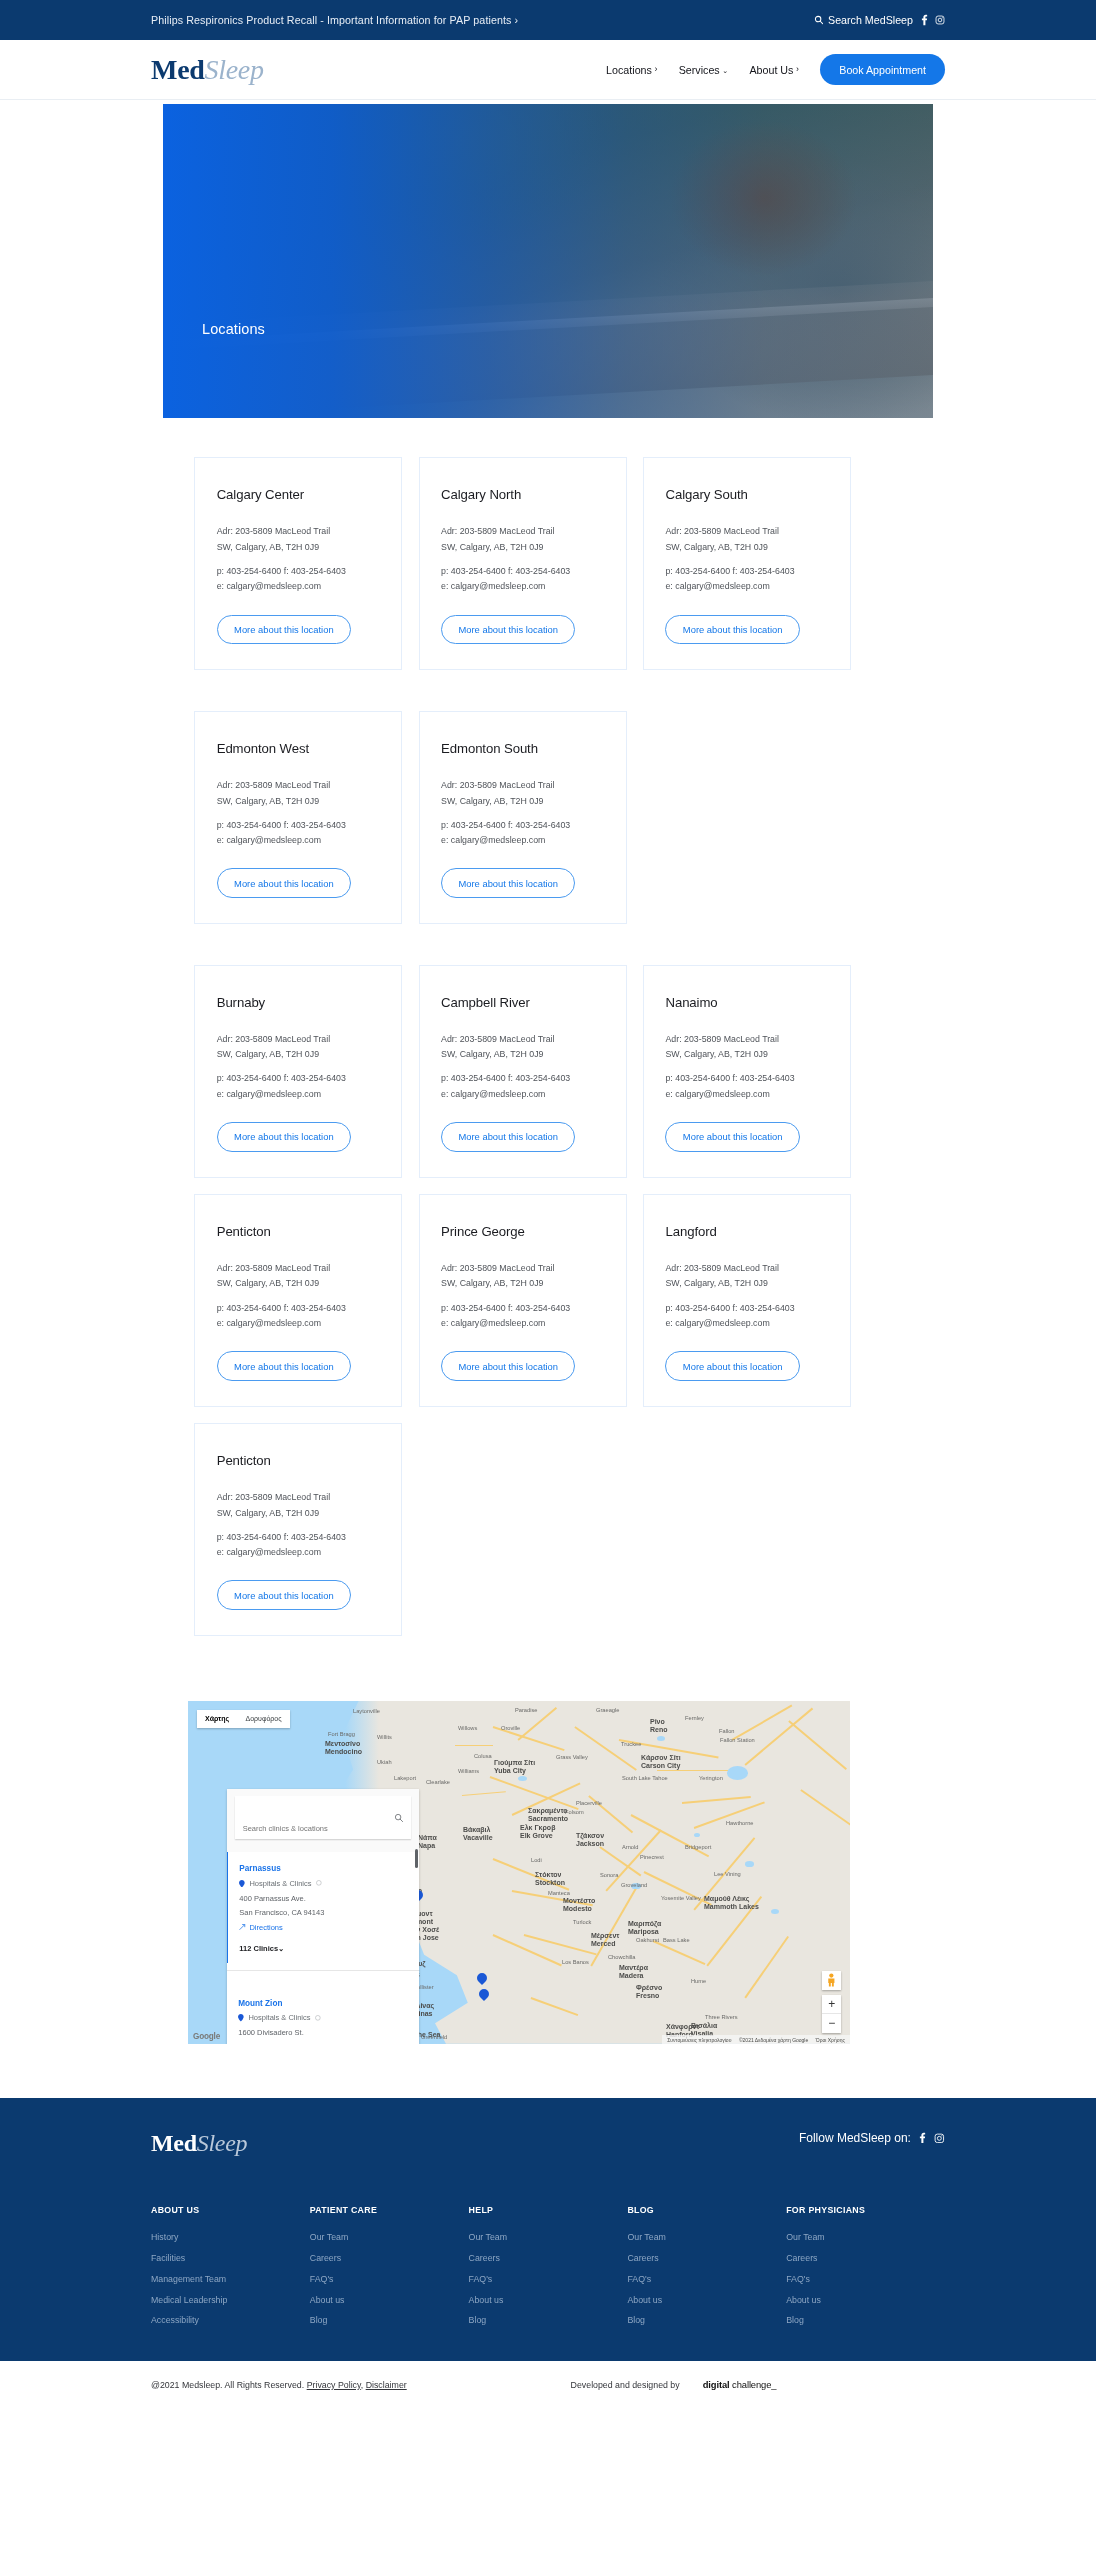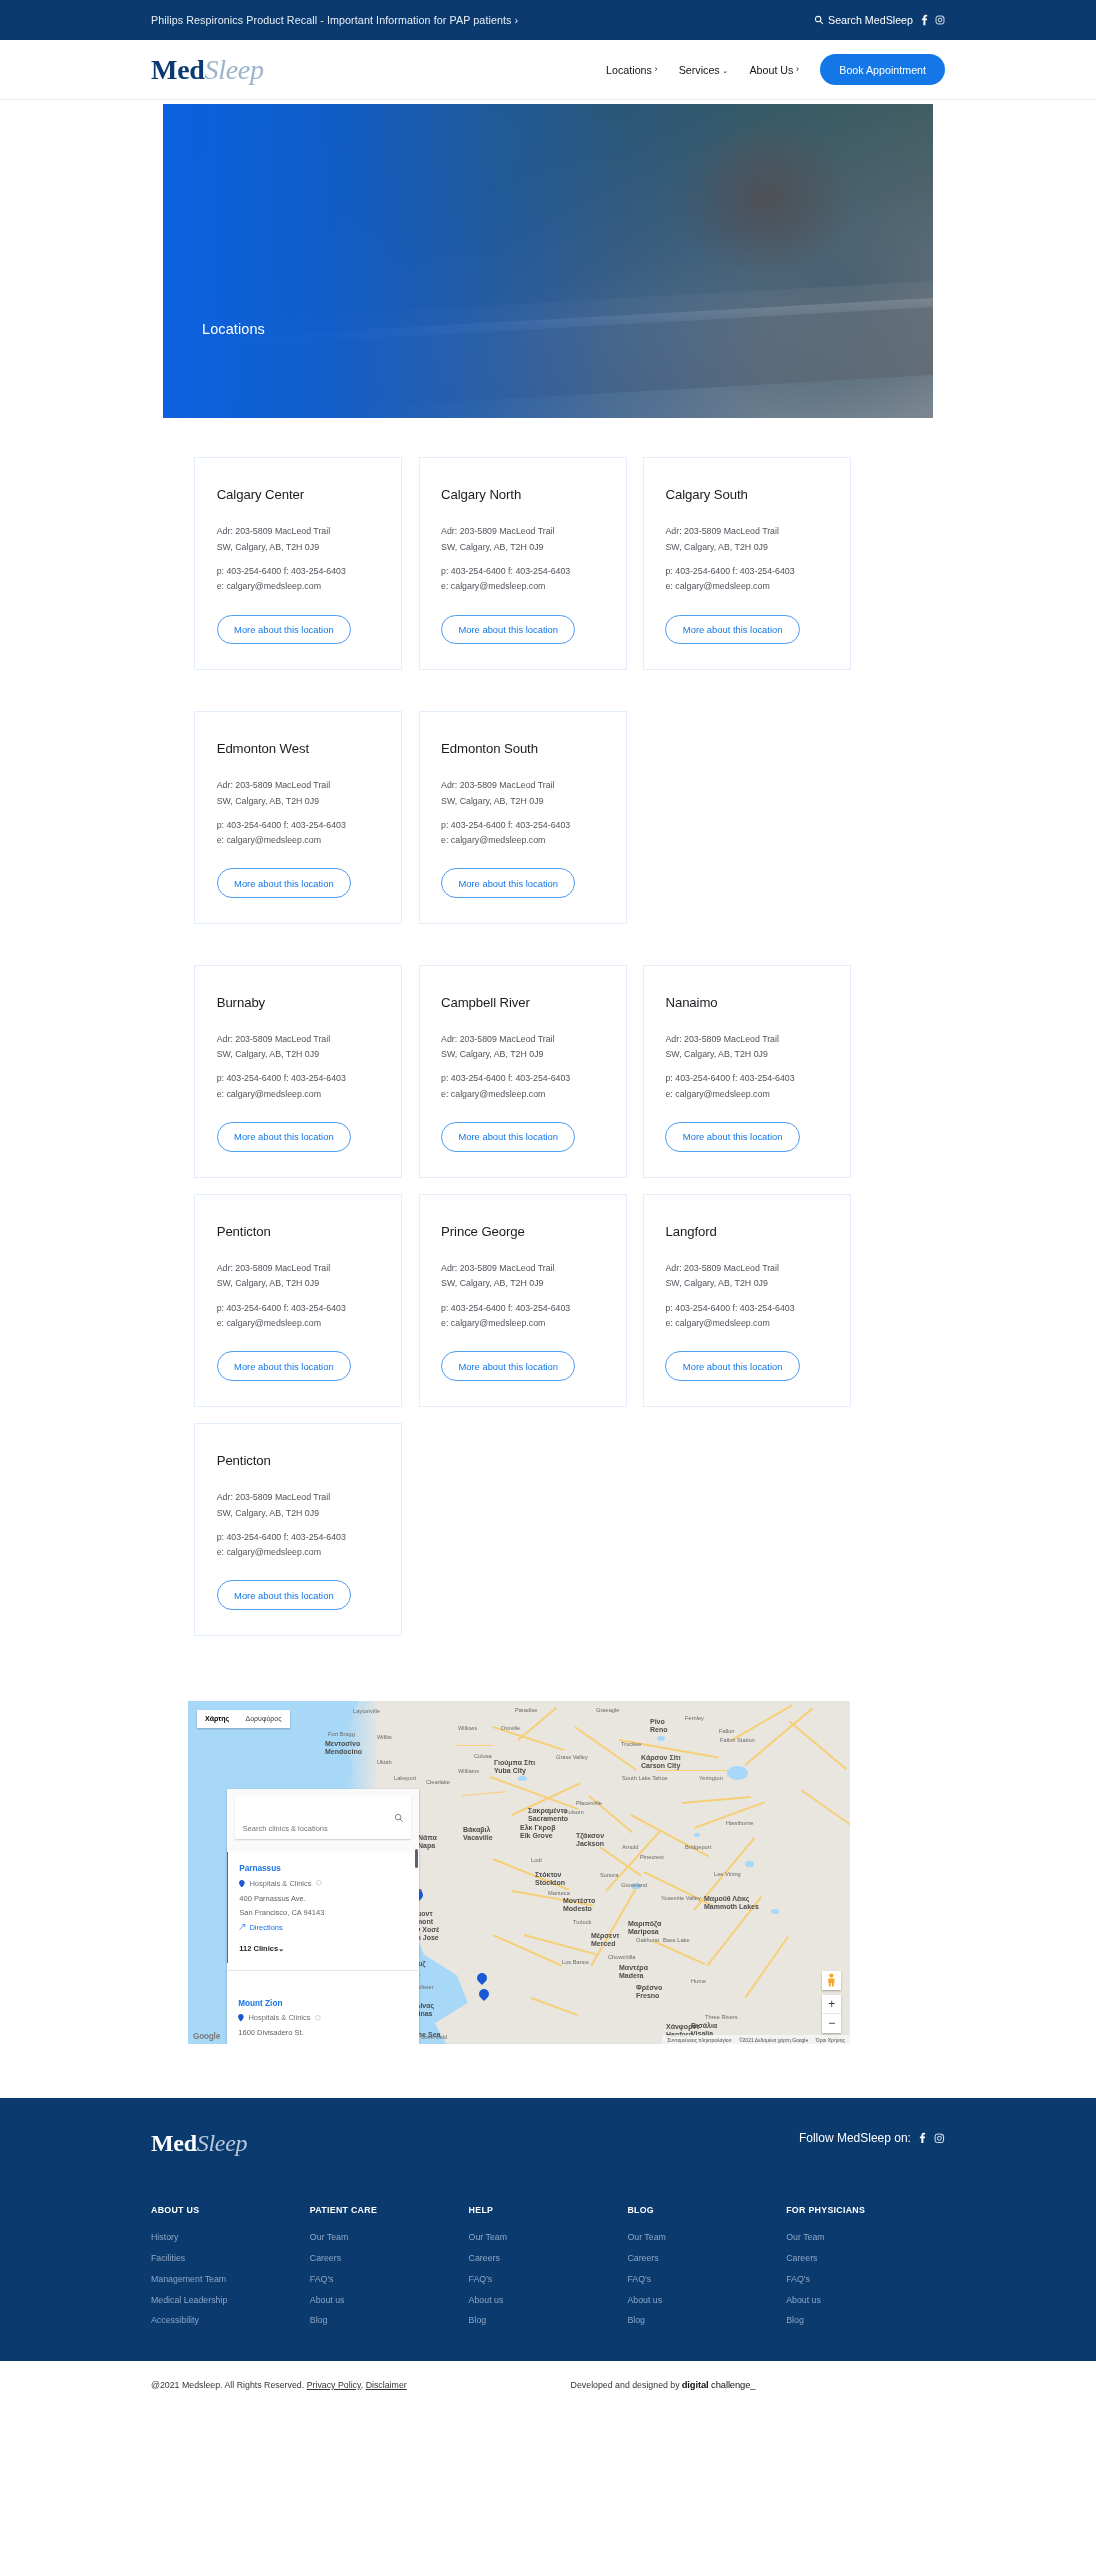--- a/index.html
+++ b/index.html
@@ -340,21 +340,21 @@
     background: #ffffff;
     height: 48px;
     display: flex; align-items: center;
     padding: 0 151px;
     position: relative;
   }
   .bottom-left { font-size: 8.8px; color: #33353a; }
   .bottom-left a { color: #33353a; text-decoration: underline; cursor: pointer; }
   .bottom-right {
     position: absolute; left: 50%; margin-left: 22.6px;
-    display: flex; align-items: baseline; gap: 2px;
+    display: flex; align-items: baseline; gap: 23px;
     font-size: 8.8px; color: #33353a;
   }
   .dc { font-weight: 700; font-size: 9.4px; color: #111; letter-spacing: -0.1px; }
   .dc .light { font-weight: 400; }
 </style>
 </head>
 <body>
 
 <div class="announce">
   <span class="announce-link">Philips Respironics Product Recall - Important Information for PAP patients ›</span>

